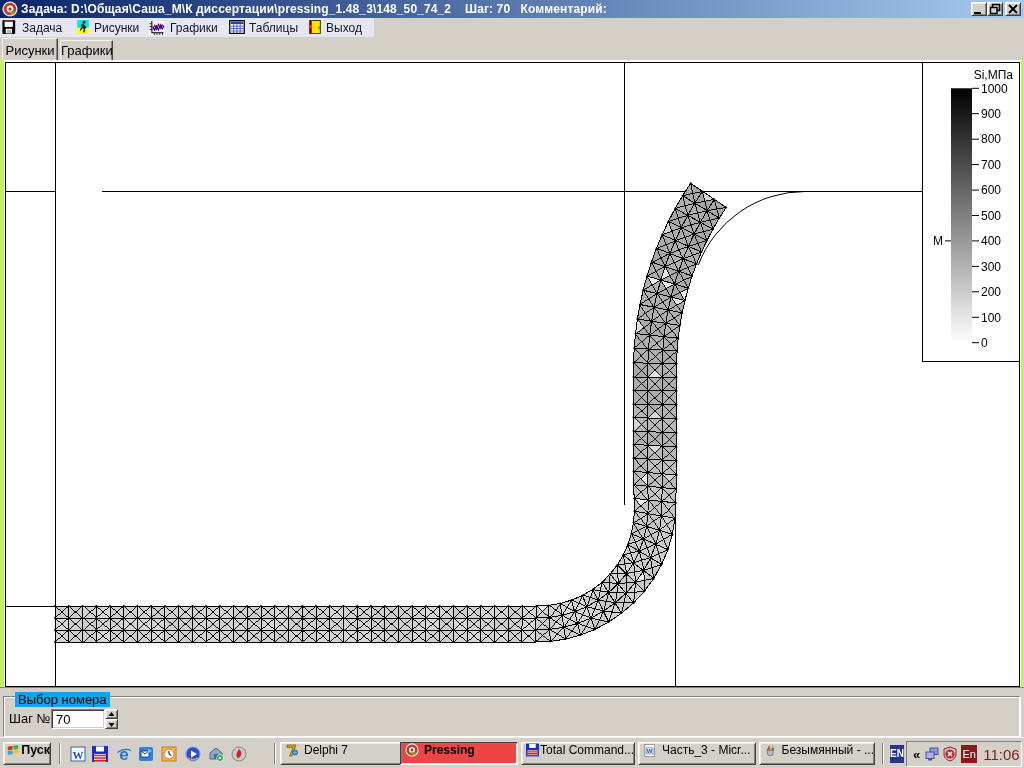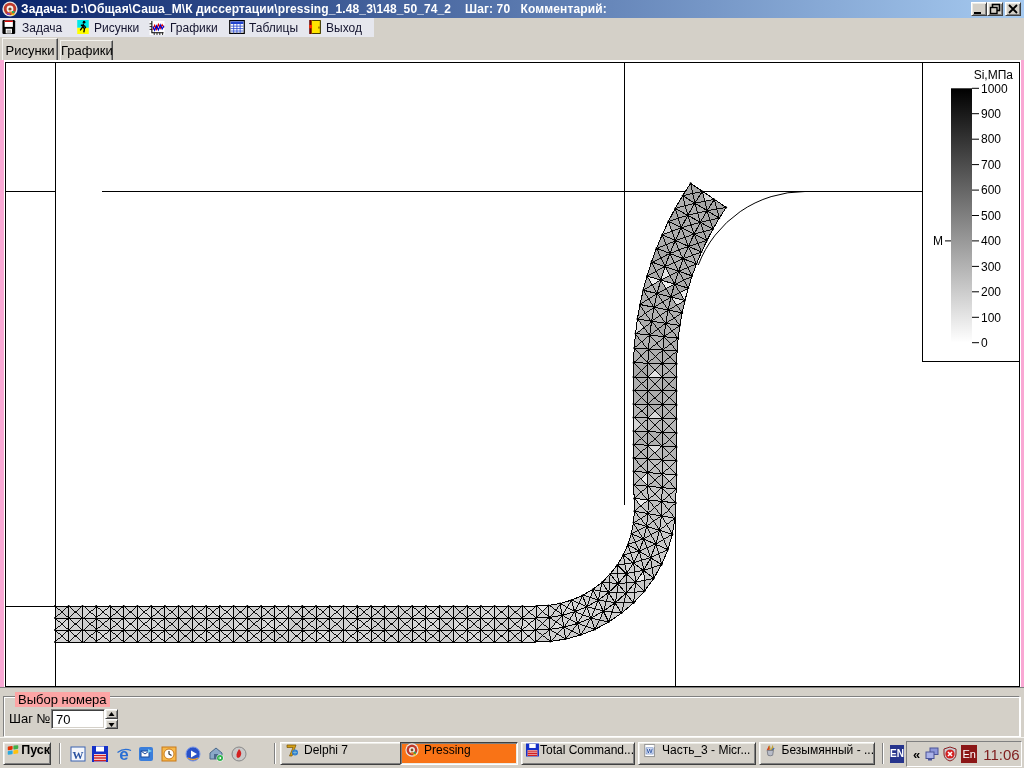--- a/index.html
+++ b/index.html
@@ -9,34 +9,34 @@
 .tbtn{top:2px;width:16px;height:14px;background:#d4d0c8;border:1px solid;border-color:#fff #404040 #404040 #fff;box-shadow:inset 1px 1px 0 #ecebe5, inset -1px -1px 0 #808080;font-size:9px;text-align:center;line-height:12px;color:#000}
 
 #tbar{left:0;top:18px;width:1024px;height:20px;background:#d4d0c8}
 #tbarlight{left:0;top:0;width:374px;height:19px;background:#e6e7ee}
 .titem{top:3px;height:14px}
 .tlabel{top:3px;font-size:12px;color:#14142e;line-height:14px}
 
 #tabs{left:0;top:38px;width:1024px;height:22px;background:#d4d0c8}
 .tab{position:absolute;border:1px solid;border-color:#f4f3ef #474747 #d4d0c8 #f4f3ef;border-bottom:none;background:#d4d0c8;font-size:13px;color:#000;text-align:center;box-shadow:inset -1px 0 0 #8a8a8a;border-radius:1px 1px 0 0}
 
-#canvas{left:0;top:60px;width:1024px;height:627px;background:#f9a8d4}
+#canvas{left:0;top:60px;width:1024px;height:627px;background:#bef264}
 #white{left:4px;top:0px;width:1017px;height:627px;background:#fff}
 
 #bpanel{left:0;top:687px;width:1024px;height:50px;background:#d4d0c8;border-top:1px solid #808080}
 #gbox{left:3px;top:8px;width:1017px;height:41px;border:1px solid;border-color:#808080 #fff #fff #808080;box-shadow:inset 1px 1px 0 #fff,1px 1px 0 #fff}
-#gbl{left:11px;top:-5px;font-size:13px;background:#fca5a5;padding:0 3px;color:#000}
+#gbl{left:11px;top:-5px;font-size:13px;background:#0ea5e9;padding:0 3px;color:#000}
 #shag{left:9px;top:23px;font-size:13px;color:#000}
 #edit{left:51px;top:21px;width:54px;height:20px;background:#fff;border:1px solid;border-color:#808080 #fff #fff #808080;box-shadow:inset 1px 1px 0 #404040,inset -1px -1px 0 #d4d0c8;font-size:13px;padding:2px 0 0 4px;color:#000}
 .spin{left:105px;width:13px;height:10px;background:#d4d0c8;border:1px solid;border-color:#fff #404040 #404040 #fff;box-shadow:inset 1px 1px 0 #ecebe5,inset -1px -1px 0 #808080}
 .spin svg{display:block;margin:2px auto 0}
 
 #task{left:0;top:737px;width:1024px;height:31px;background:#d4d0c8;border-top:1px solid #f5f4f0}
 .tkbtn{top:4px;height:23px;background:#d4d0c8;border:1px solid;border-color:#fff #404040 #404040 #fff;box-shadow:inset 1px 1px 0 #ecebe5,inset -1px -1px 0 #808080;font-size:12px;color:#000;display:flex;align-items:flex-start;padding-left:4px;white-space:nowrap;overflow:hidden}
-.tkbtn.pressed{background:#f97316;border-color:#404040 #fff #fff #404040;box-shadow:inset 1px 1px 0 #808080,inset -1px -1px 0 #ecebe5;font-weight:normal}
+.tkbtn.pressed{background:#ef4444;border-color:#404040 #fff #fff #404040;box-shadow:inset 1px 1px 0 #808080,inset -1px -1px 0 #ecebe5;font-weight:bold}
 .sep{top:5px;width:2px;height:21px;border-left:1px solid #808080;border-right:1px solid #fff}
 .ql{top:8px;width:16px;height:16px}
 #tray{left:906px;top:3px;width:116px;height:26px;border:1px solid;border-color:#808080 #fff #fff #808080;display:flex;align-items:center}
 #clock{font-size:15px;color:#7f1d1d;margin-left:6px}
 svg{display:block}
 </style></head><body>
 
 <div class="abs" id="title">
  <svg class="abs" style="left:2px;top:1px" width="16" height="16" viewBox="0 0 16 16">
   <circle cx="8" cy="8" r="7.6" fill="#e8e6e2"></circle>

